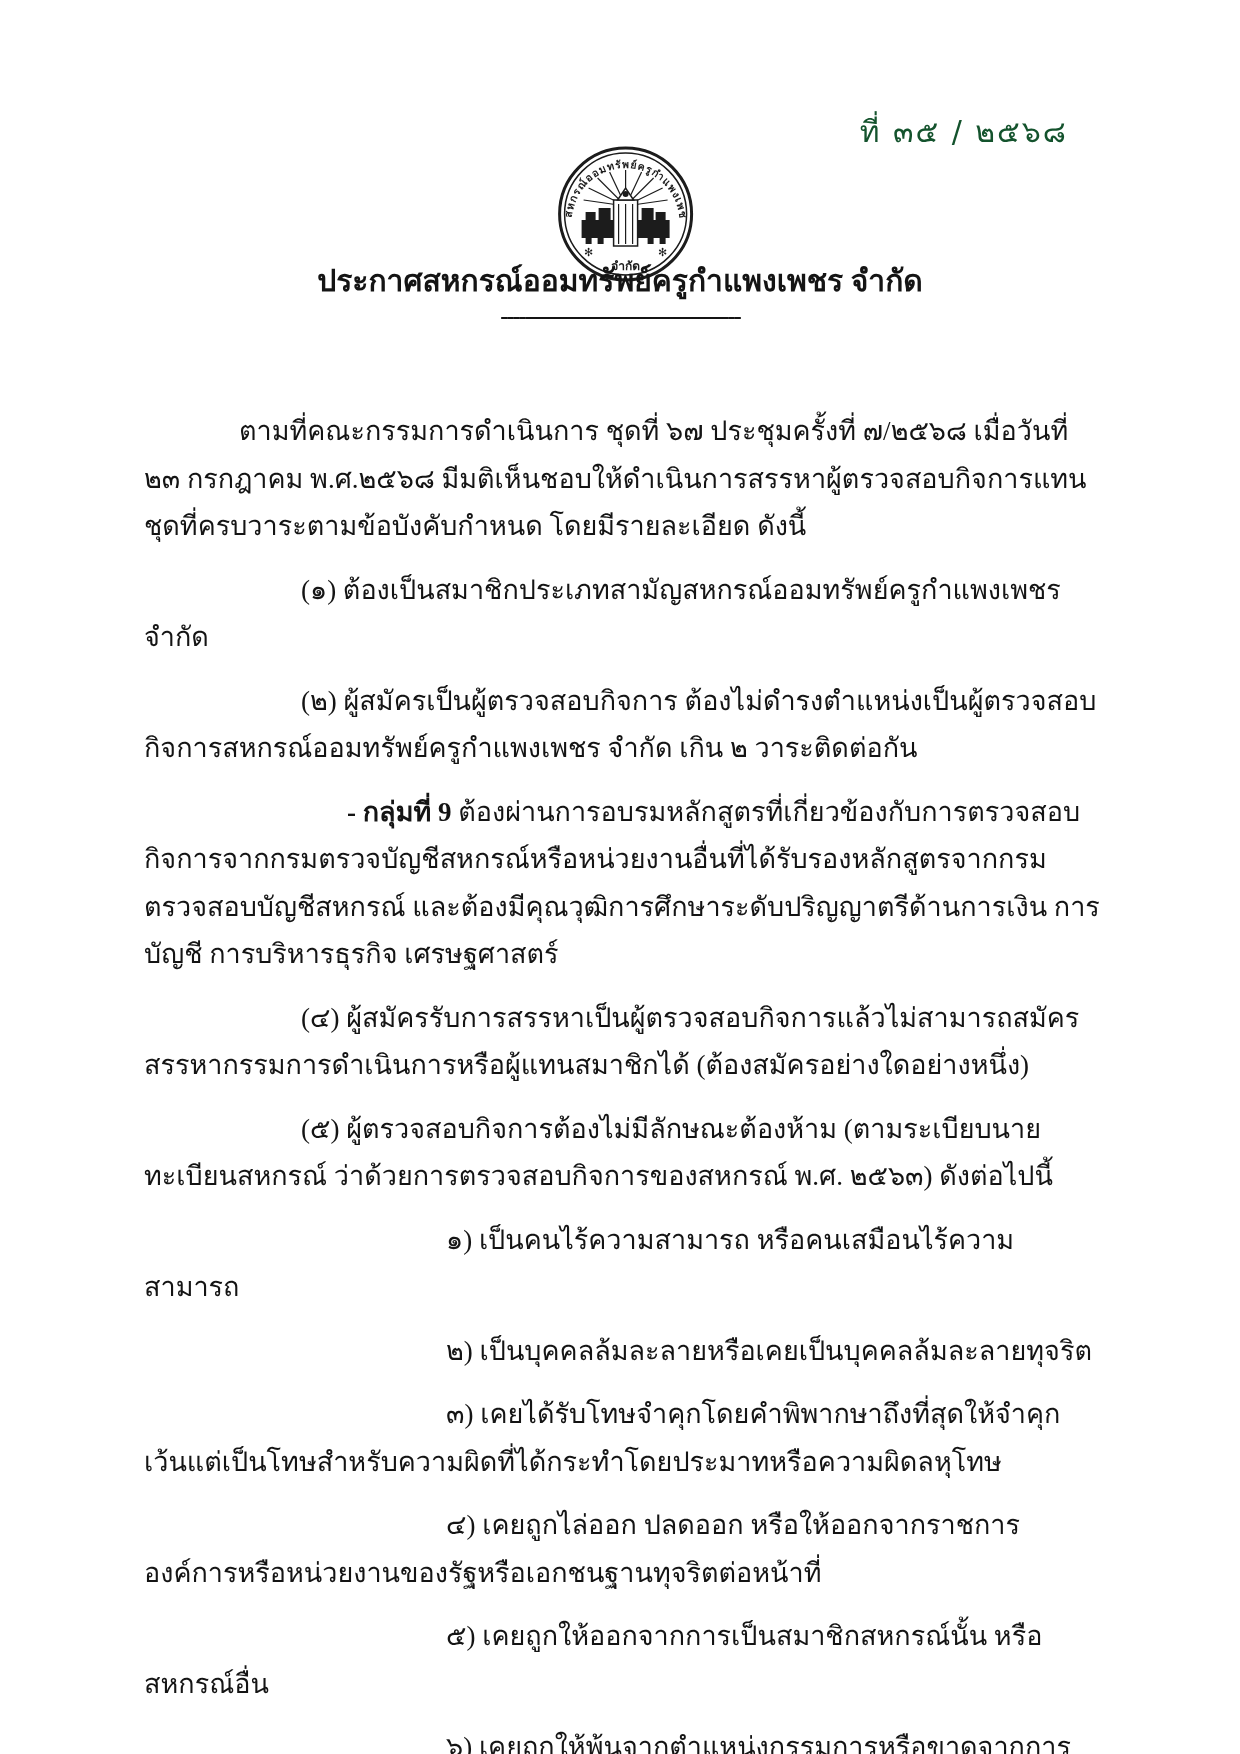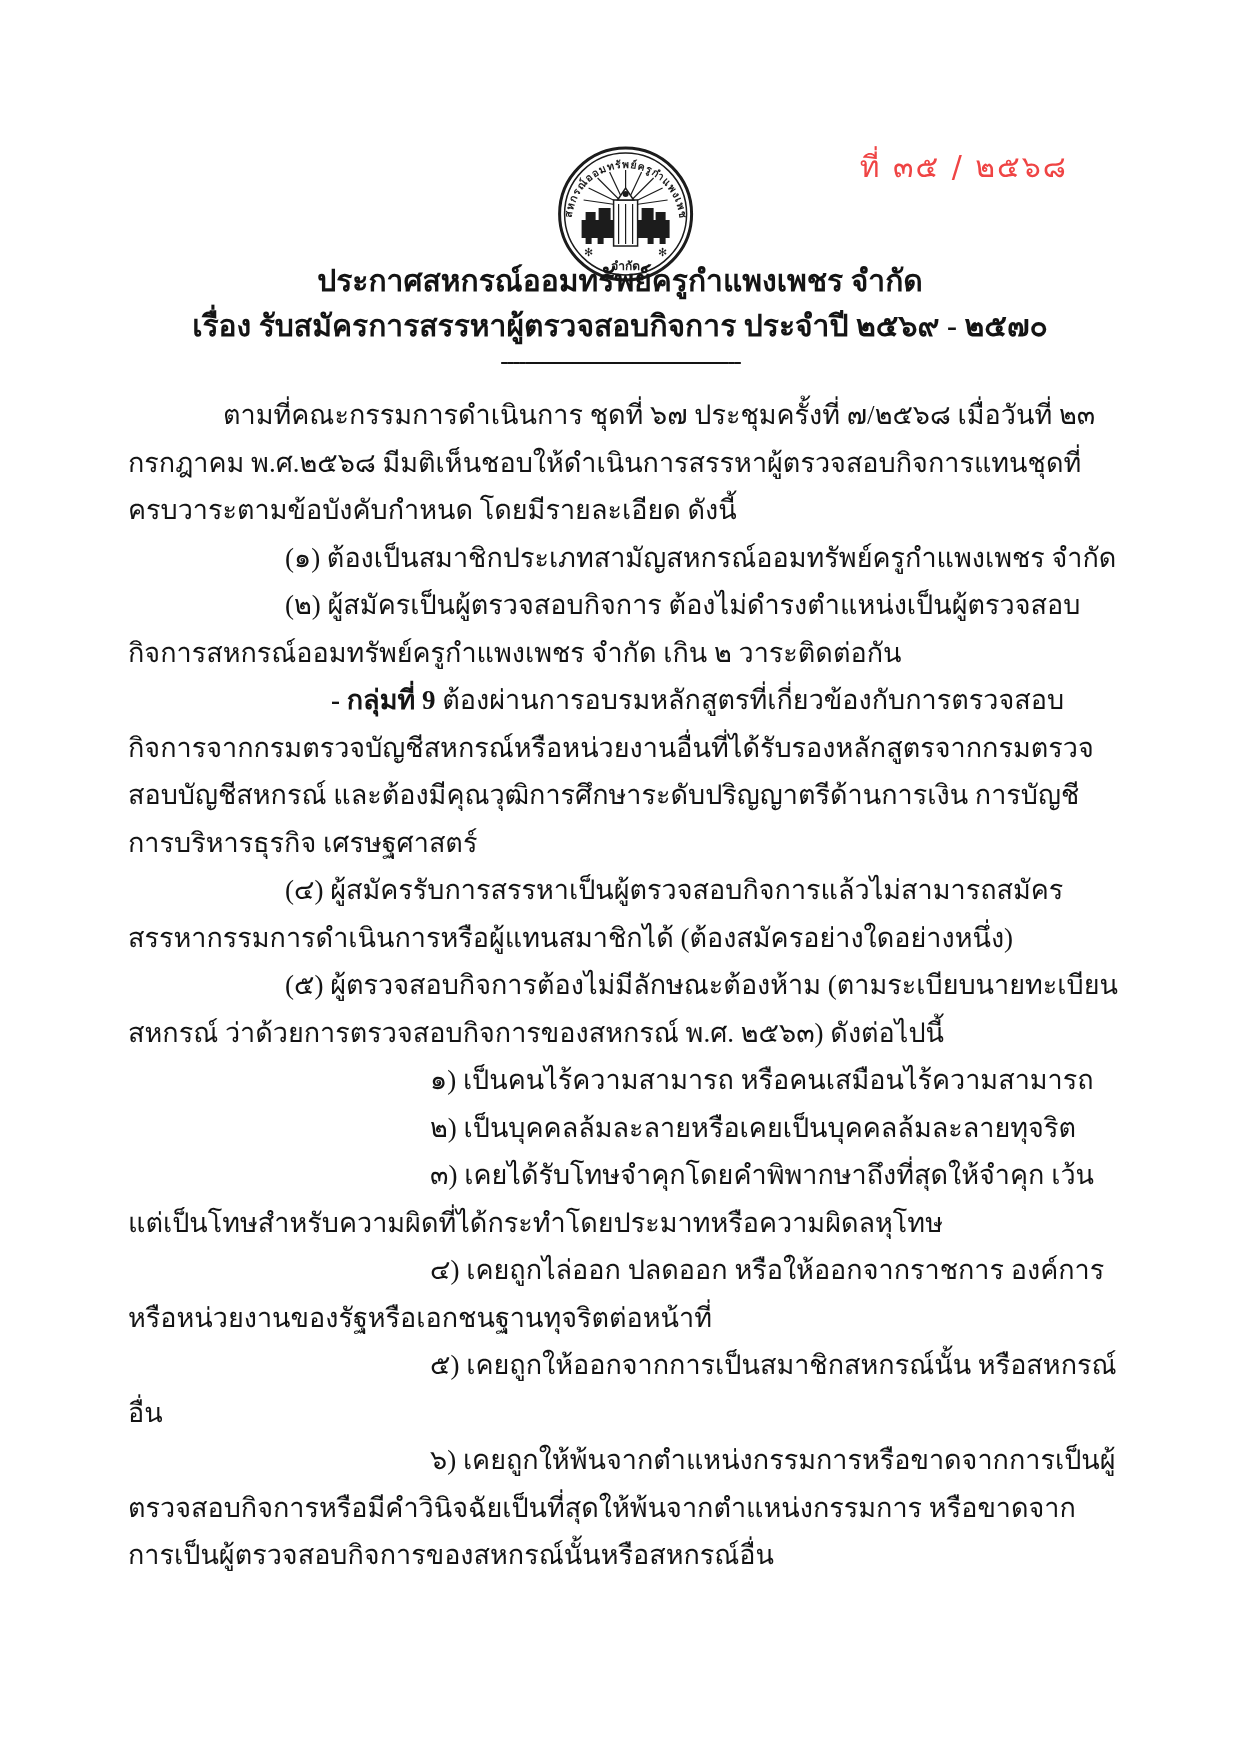--- a/index.html
+++ b/index.html
@@ -5,22 +5,22 @@
   html,body{margin:0;padding:0;background:#ffffff;}
   .page{
     position:relative;
     width:1240px;height:1754px;
     background:#ffffff;
     color:#141414;
     font-family:"Liberation Serif","DejaVu Serif",serif;
     overflow:hidden;
   }
   .doc-number{
-    position:absolute;top:143px;right:172px;
-    font-size:30px;color:#ef4444;letter-spacing:2px;
+    position:absolute;top:108px;right:172px;
+    font-size:30px;color:#14532d;letter-spacing:2px;
     font-family:"DejaVu Sans",sans-serif;
   }
   .seal{
     position:absolute;top:144px;left:50%;
     transform:translateX(-46%);
     width:140px;height:140px;
   }
   .title-block{
     position:absolute;top:258px;left:0;width:100%;
     text-align:center;font-weight:bold;
@@ -29,21 +29,21 @@
   .divider{
     font-weight:bold;letter-spacing:-2px;
     font-size:24px;line-height:26px;
     white-space:nowrap;
   }
   .body-block{
     position:absolute;top:392px;left:128px;width:990px;
     font-size:27px;line-height:47.5px;
     text-align:left;
   }
-  .body-block p{margin:0;overflow-wrap:break-word;}
+  .body-block p{margin:16px;overflow-wrap:break-word;}
   .indent-intro{text-indent:95px;}
   .heading{text-indent:104px;font-weight:bold;}
   .item{text-indent:157px;}
   .item-bold{text-indent:157px;font-weight:bold;}
   .group{text-indent:203px;}
   .sub{text-indent:302px;}
   b{font-weight:bold;}
 </style>
 </head>
 <body>
@@ -99,21 +99,20 @@
 
       <text x="33" y="112" font-size="11" fill="#1c1c1c" text-anchor="middle">✻</text>
       <text x="107" y="112" font-size="11" fill="#1c1c1c" text-anchor="middle">✻</text>
 
       <text x="70" y="126" font-size="12" font-weight="bold" fill="#1c1c1c" text-anchor="middle">จำกัด</text>
     </svg>
   </div>
 
   <div class="title-block">
     <div>ประกาศสหกรณ์ออมทรัพย์ครูกำแพงเพชร จำกัด</div>
-    <div>เรื่อง รับสมัครการสรรหาผู้ตรวจสอบกิจการ ประจำปี ๒๕๖๙ - ๒๕๗๐</div>
     <div class="divider">----------------------------------------</div>
   </div>
 
   <div class="body-block">
     <p class="indent-intro">ตามที่คณะกรรมการดำเนินการ ชุดที่ ๖๗ ประชุมครั้งที่ ๗/๒๕๖๘ เมื่อวันที่ ๒๓ กรกฎาคม พ.ศ.๒๕๖๘ มีมติเห็นชอบให้ดำเนินการสรรหาผู้ตรวจสอบกิจการแทนชุดที่ครบวาระตามข้อบังคับกำหนด โดยมีรายละเอียด ดังนี้</p>
     <p class="item">(๑) ต้องเป็นสมาชิกประเภทสามัญสหกรณ์ออมทรัพย์ครูกำแพงเพชร จำกัด</p>
     <p class="item">(๒) ผู้สมัครเป็นผู้ตรวจสอบกิจการ ต้องไม่ดำรงตำแหน่งเป็นผู้ตรวจสอบกิจการสหกรณ์ออมทรัพย์ครูกำแพงเพชร จำกัด เกิน ๒ วาระติดต่อกัน</p>
     <p class="group"><b>- กลุ่มที่ 9</b><span> ต้องผ่านการอบรมหลักสูตรที่เกี่ยวข้องกับการตรวจสอบกิจการจากกรมตรวจบัญชีสหกรณ์หรือหน่วยงานอื่นที่ได้รับรองหลักสูตรจากกรมตรวจสอบบัญชีสหกรณ์ และต้องมีคุณวุฒิการศึกษาระดับปริญญาตรีด้านการเงิน การบัญชี การบริหารธุรกิจ เศรษฐศาสตร์</span></p>
     <p class="item">(๔) ผู้สมัครรับการสรรหาเป็นผู้ตรวจสอบกิจการแล้วไม่สามารถสมัครสรรหากรรมการดำเนินการหรือผู้แทนสมาชิกได้ (ต้องสมัครอย่างใดอย่างหนึ่ง)</p>
     <p class="item">(๕) ผู้ตรวจสอบกิจการต้องไม่มีลักษณะต้องห้าม (ตามระเบียบนายทะเบียนสหกรณ์ ว่าด้วยการตรวจสอบกิจการของสหกรณ์ พ.ศ. ๒๕๖๓) ดังต่อไปนี้</p>

